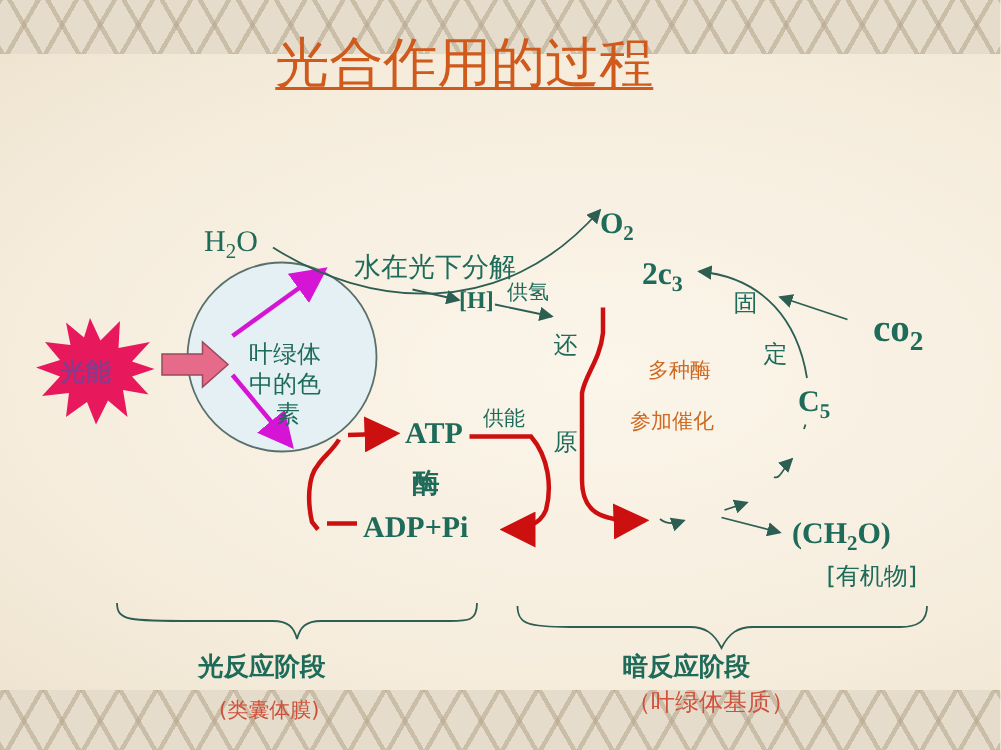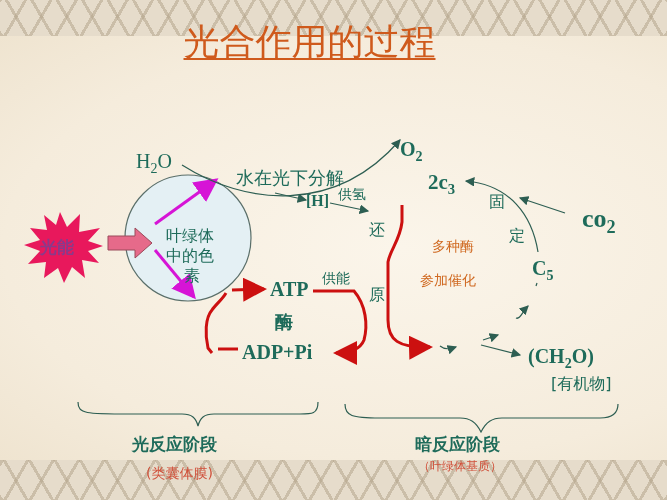--- a/index.html
+++ b/index.html
@@ -139,13 +139,13 @@
 <div class="abs cn-s orange" style="left:432px;top:238px;font-size:14px;">多种酶</div>
 <div class="abs cn-s orange" style="left:420px;top:272px;font-size:14px;">参加催化</div>
 
 <div class="abs chem-b teal" style="left:528px;top:345px;"><span>(CH</span><sub>2</sub><span>O)</span></div>
 <div class="abs cn-s teal" style="left:551px;top:374px;font-size:16px;">[有机物]</div>
 
 <div class="abs cn teal" style="left:132px;top:433px;font-size:17px;font-weight:bold;">光反应阶段</div>
 <div class="abs cn-s red-t" style="left:146px;top:465px;font-size:14px;">(类囊体膜)</div>
 
 <div class="abs cn teal" style="left:415px;top:433px;font-size:17px;font-weight:bold;">暗反应阶段</div>
-<div class="abs cn-s red-t" style="left:418px;top:458px;font-size:12px;">（叶绿体基质）</div>
+<div class="abs cn-s red-t" style="left:418px;top:458px;font-size:16px;">（叶绿体基质）</div>
 
 </body></html>

